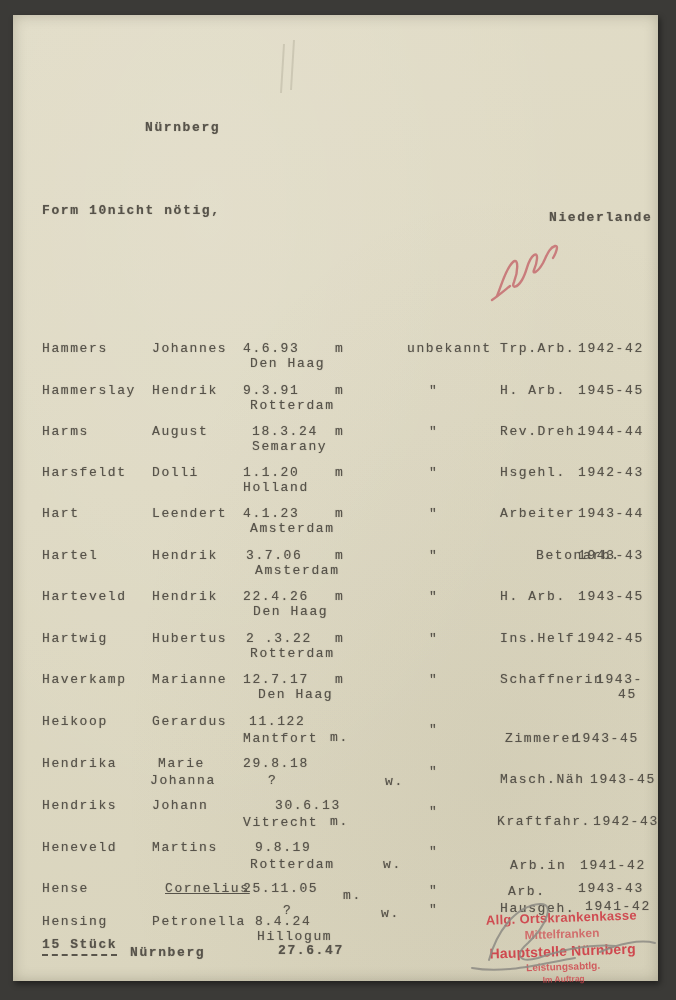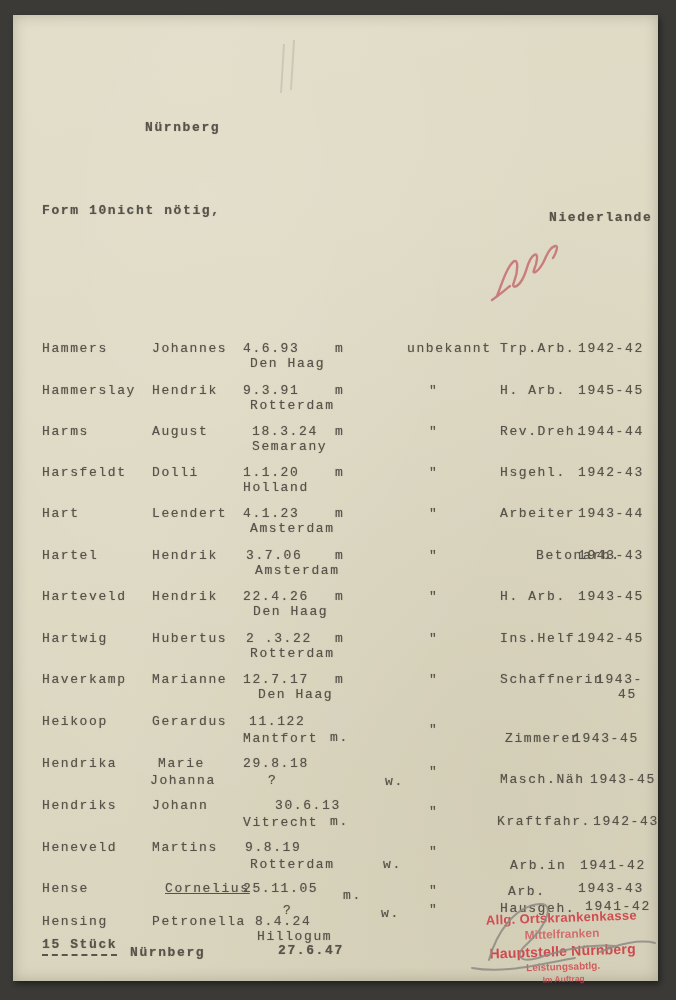--- a/index.html
+++ b/index.html
@@ -155,21 +155,21 @@
           <span class="t" style="left: 230px; top: 784px; margin-left: 32px;">30.6.13</span>
           <span class="t" style="left: 230px; top: 801px;">Vitrecht</span>
           <span class="t" style="left: 317px; top: 800px;">m.</span>
           <span class="t" style="left: 416px; top: 790px;">"</span>
           <span class="t" style="left: 484px; top: 800px;">Kraftfahr.</span>
           <span class="t" style="left: 580px; top: 800px;">1942-43</span>
         </div>
         <div>
           <span class="t" style="left: 29px; top: 826px;">Heneveld</span>
           <span class="t" style="left: 139px; top: 826px;">Martins</span>
-          <span class="t" style="left: 232px; top: 826px; font-family: Liberation Mono, monospace;">9.8.19</span>
+          <span class="t" style="left: 242px; top: 826px; font-family: Liberation Mono, monospace;">9.8.19</span>
           <span class="t" style="left: 237px; top: 843px;">Rotterdam</span>
           <span class="t" style="left: 370px; top: 843px;">w.</span>
           <span class="t" style="left: 416px; top: 830px;">"</span>
           <span class="t" style="left: 497px; top: 844px;">Arb.in</span>
           <span class="t" style="left: 567px; top: 844px;">1941-42</span>
         </div>
         <div>
           <span class="t" style="left: 29px; top: 867px;">Hense</span>
           <span class="t" style="left: 152px; top: 867px; text-decoration: underline;">Cornelius</span>
           <span class="t" style="left: 230px; top: 867px;">25.11.05</span>

